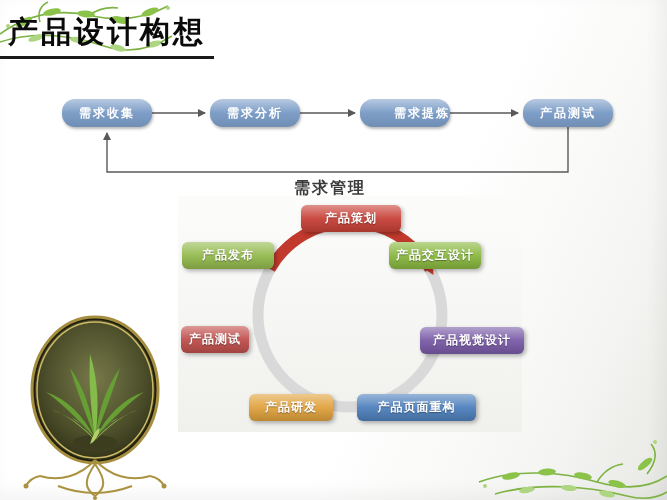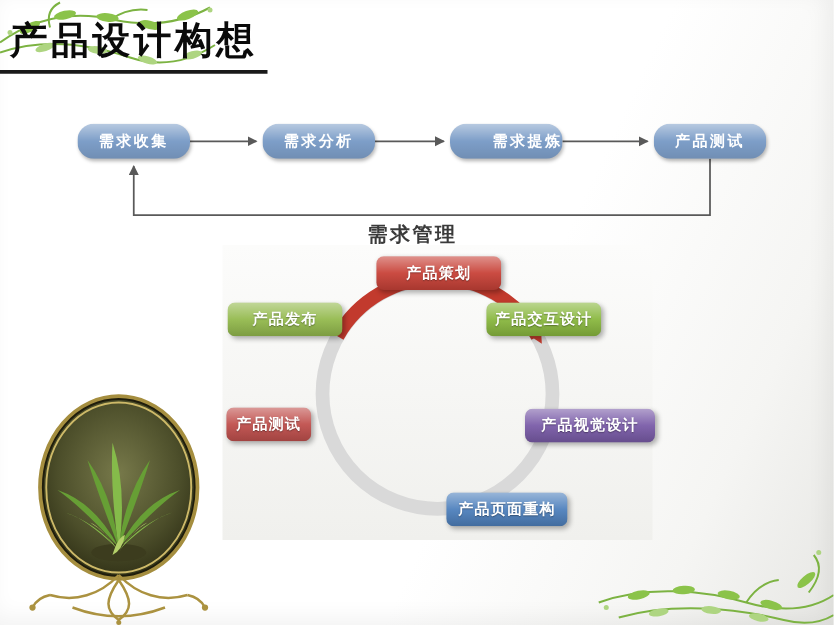--- a/index.html
+++ b/index.html
@@ -50,21 +50,21 @@
     position:absolute; height:27px; border-radius:6px;
     display:flex; align-items:center; justify-content:center;
     color:#fff; font-size:12px; font-weight:bold; letter-spacing:1px;
     background-image:linear-gradient(to bottom, rgba(255,255,255,.42), rgba(255,255,255,.05) 50%, rgba(0,0,0,.16));
     box-shadow:2px 2px 4px rgba(0,0,0,.30);
     text-shadow:0 1px 1px rgba(0,0,0,.35);
   }
   .ci0 { left:123px; top:9px;   width:100px; }
   .ci1 { left:211px; top:46px;  width:92px; }
   .ci2 { left:242px; top:131px; width:104px; }
-  .ci3 { left:179px; top:198px; width:97px; }
+  .ci3 { left:179px; top:198px; width:119px; }
   .ci4 { left:71px;  top:198px; width:84px;  }
   .ci5 { left:3px;   top:130px; width:68px;  }
   .ci6 { left:4px;  top:46px;  width:92px;  }
 
   .plant { position:absolute; left:18px; top:310px; }
 </style>
 </head>
 <body>
 
 <div class="slide">
@@ -164,20 +164,23 @@
       <span>产品策划</span>
     </div>
     <div class="cycle-item ci1" style="background-color: rgb(138, 184, 64);">
       <span>产品交互设计</span>
     </div>
     <div class="cycle-item ci2" style="background-color: rgb(122, 92, 168); text-align: center;">
       <span>产品视觉设计</span>
     </div>
     <div class="cycle-item ci3" style="background-color: rgb(79, 129, 189);">
       <span>产品页面重构</span>
+    </div>
+    <div class="cycle-item ci4" style="background-color: rgb(224, 162, 62);">
+      <span>产品研发</span>
     </div>
     <div class="cycle-item ci5" style="background-color: rgb(192, 80, 77);">
       <span>产品测试</span>
     </div>
     <div class="cycle-item ci6" style="background-color: rgb(148, 186, 78);">
       <span>产品发布</span>
     </div>
   </div>
 
   <svg class="plant" width="158" height="190" viewBox="0 0 158 190">

